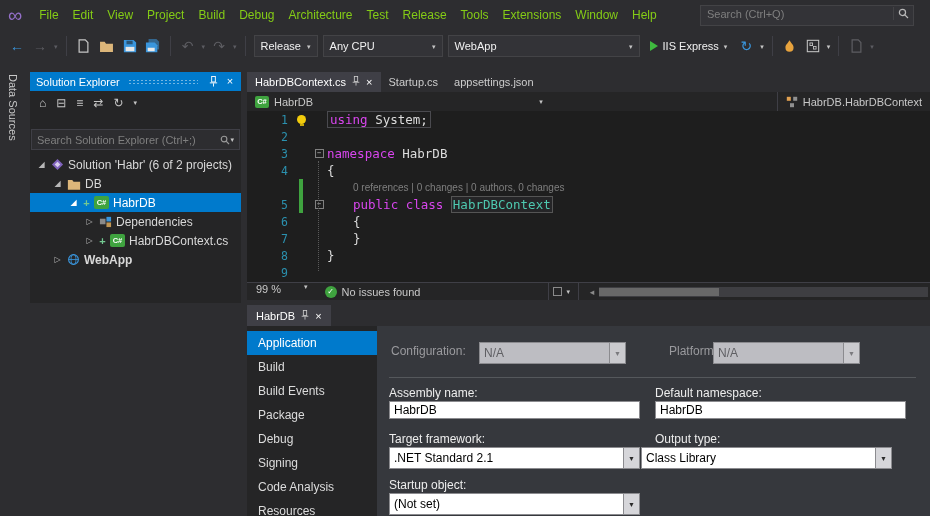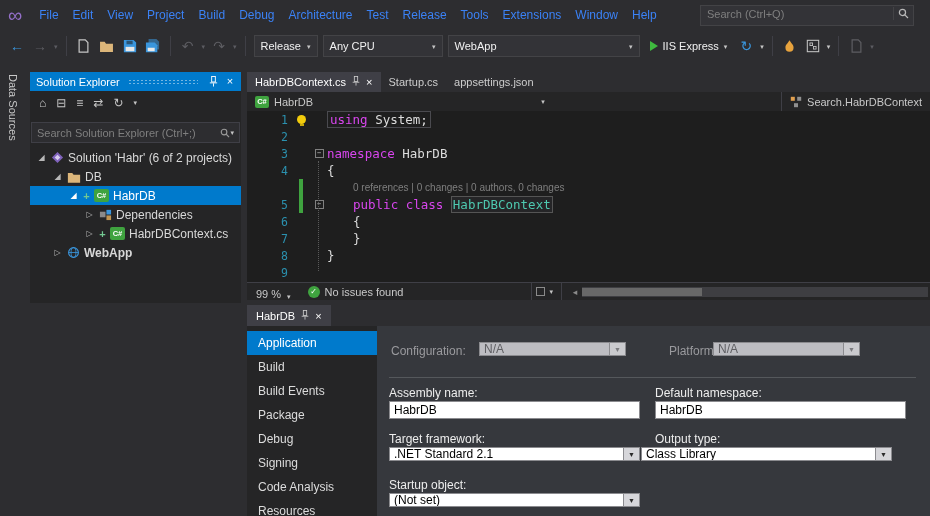--- a/index.html
+++ b/index.html
@@ -4,21 +4,21 @@
 <style>
   *{box-sizing:border-box;margin:0;padding:0}
   body{margin:0;background:#2d2d30}
   #root{position:relative;width:930px;height:516px;background:#2d2d30;overflow:hidden;
         font-family:"Liberation Sans",sans-serif;color:#f1f1f1;font-size:12px}
 
   
   .titlebar{position:absolute;top:0;left:0;right:0;height:30px;display:flex;align-items:center;padding-left:8px;background:#2d2d30}
   .vs-logo{color:#9470c9;font-size:20px;line-height:1;margin-right:10px}
   .menus{display:flex;align-items:center;height:100%}
-  .menu-item{padding:0 7px;font-size:12px;color:#3b82f6}
+  .menu-item{padding:0 7px;font-size:12px;color:#84cc16}
   .tb-search{position:absolute;top:5px;right:16px;width:214px;height:21px;background:#333337;border:1px solid #434346;display:flex;align-items:center;padding:0 4px 4px 6px}
   .tb-search input{flex:1;background:transparent;border:none;outline:none;color:#c8c8c8;font-size:11px;font-family:inherit;min-width:0}
   .tb-search input::placeholder{color:#7f7f7f}
   .sdivline{width:1px;height:13px;background:#434346;margin:0 4px}
 
   
   .toolbar{position:absolute;top:30px;left:0;right:0;height:32px;display:flex;align-items:center;gap:5px;padding:0 8px}
   .tbi{display:inline-flex;align-items:center;justify-content:center;min-width:18px;height:22px;color:#c5c5c5;font-size:14px;line-height:1}
   .tbi.dis{color:#5d5d62}
   .tsep{width:1px;height:20px;background:#3f3f46;margin:0 3px}
@@ -35,21 +35,21 @@
   .side-strip{position:absolute;left:0;top:62px;width:26px;bottom:0}
   .side-tab{writing-mode:vertical-rl;font-size:11px;color:#c8c8c8;margin:12px 0 0 7px}
 
   
   .solx{position:absolute;left:30px;top:72px;width:211px;height:231px;background:#252526;display:flex;flex-direction:column}
   .solx-title{height:19px;background:#007acc;color:#fff;display:flex;align-items:center;padding:0 4px 0 6px;font-size:11px;gap:3px;flex:none}
   .grip{flex:1;height:6px;margin:0 5px;background-image:radial-gradient(rgba(255,255,255,.45) 1px,transparent 1.2px);background-size:4px 3px}
   .ticon{display:inline-flex;align-items:center;justify-content:center;width:14px;height:14px;color:#fff;font-size:11px;line-height:1}
   .solx-tools{height:23px;display:flex;align-items:center;gap:10px;padding:0 9px;color:#c5c5c5;flex:none}
   .sti{font-size:12px;line-height:1}
-  .solx-search{height:21px;margin:8px 1px 2px 1px;background:#2d2d30;border:1px solid #3f3f46;display:flex;align-items:center;padding:0 5px;flex:none}
+  .solx-search{height:21px;margin:15px 1px 2px 1px;background:#2d2d30;border:1px solid #3f3f46;display:flex;align-items:center;padding:0 5px;flex:none}
   .solx-search input{flex:1;background:transparent;border:none;outline:none;color:#9a9a9a;font-size:11px;font-family:inherit;min-width:0}
   .solx-search input::placeholder{color:#7f7f7f}
   .tree{flex:1;overflow:hidden;padding-top:3px}
   .trow{height:19px;display:flex;align-items:center;color:#d8d8d8;font-size:12px;gap:4px;white-space:nowrap}
   .trow.selected{background:#007acc;color:#fff}
   .tw{width:11px;text-align:center;font-size:8px;color:#b8b8b8;flex:none}
   .trow.selected .tw{color:#fff}
   .plus{color:#73c991;font-size:11px;font-weight:bold;width:7px;flex:none;text-align:center}
   .csbadge{flex:none;width:15px;height:13px;background:#3fa33f;color:#fff;font-size:7.5px;font-weight:bold;display:inline-flex;align-items:center;justify-content:center;border-radius:2px}
   .bold{font-weight:bold}
@@ -74,41 +74,41 @@
   .lens{color:#7f7f7f;font-family:"Liberation Sans",sans-serif;font-size:10px}
   .ind{padding-left:26px}
   .l1box{border:1px solid #4a4a4f;padding:0 2px}
   .bulb{width:9px;height:9px;border-radius:50%;background:#f2cc0c;position:relative;flex:none}
   .bulb::after{content:"";position:absolute;left:2.5px;bottom:-2px;width:4px;height:2px;background:#c9a90a}
   .chbar{position:absolute;left:52px;width:4px;top:68px;height:34px;background:#3fa33f}
   .guide{position:absolute;left:71px;top:50px;height:110px;border-left:1px dotted #5a5a5a}
 
   
   .estatus{position:absolute;left:247px;top:282px;right:0;height:18px;background:#252526;border-top:1px solid #3f3f46;display:flex;align-items:center;font-size:11px;color:#c8c8c8}
-  .zoombox{display:flex;align-items:flex-end;gap:6px;padding:0 9px;height:100%}
+  .zoombox{display:flex;align-items:flex-start;gap:23px;padding:0 9px;height:100%}
   .okdot{width:12px;height:12px;border-radius:50%;background:#3fa33f;color:#fff;font-size:8px;display:flex;align-items:center;justify-content:center;flex:none}
   .health{display:flex;align-items:center;gap:5px;padding:0 8px}
   .sdivv{width:1px;height:100%;background:#3f3f46}
   .miniicon{width:9px;height:9px;border:1px solid #8a8a8a;margin:0 4px}
   .scrollwrap{flex:1;height:100%;display:flex;align-items:center;margin-left:6px}
   .sarrow{width:14px;text-align:center;font-size:9px;color:#8a8a8a}
   .strack{flex:1;height:10px;background:#3e3e42;position:relative;margin-right:2px}
   .sthumb{position:absolute;left:0;top:1px;height:8px;width:120px;background:#686868}
 
   
   .ptabbar{position:absolute;left:247px;top:305px;right:0;height:21px;background:#2d2d30;display:flex}
   .ptab{display:flex;align-items:center;gap:6px;background:#3f3f46;color:#fff;font-size:11px;padding:0 9px}
   .pnav{position:absolute;left:247px;top:326px;width:130px;bottom:0;background:#252526;padding-top:5px}
   .pnav-item{height:24px;line-height:24px;padding-left:11px;font-size:12px;color:#dcdcdc}
   .pnav-item.selected{background:#007acc;color:#fff}
   .pform{position:absolute;left:377px;top:326px;right:0;bottom:0;background:#36383d}
   .flabel{position:absolute;font-size:12px;color:#ededed;white-space:nowrap}
   .flabel.dim{color:#9a9a9e}
   .ftext{position:absolute;height:18px;background:#fff;border:1px solid #8b8b8f;color:#000;font-size:12px;padding:1px 4px;font-family:inherit}
-  .fcombo{position:absolute;height:14px;display:flex;border:1px solid #8b8b8f;background:#14532d}
+  .fcombo{position:absolute;height:22px;display:flex;border:1px solid #8b8b8f;background:#14532d}
   .fcombo .cval{flex:1;padding:0 4px;font-size:12px;color:#000;background:#fff;display:flex;align-items:center;overflow:hidden;white-space:nowrap}
   .fcombo .cbtn{width:16px;background:#d6d6da;border-left:1px solid #8b8b8f;display:flex;align-items:center;justify-content:center;color:#2a2a2a;font-size:7px;flex:none}
   .fcombo.disabled .cval{background:#bdbdc2;color:#5f5f63}
   .fcombo.disabled .cbtn{background:#cacace;color:#7a7a7e}
   .fsep{position:absolute;left:12px;right:14px;top:51px;height:1px;background:#55585c}
 </style>
 </head>
 <body>
 
 <div id="root">
@@ -322,21 +322,21 @@
   <div class="breadcrumb">
     <span class="csbadge" style="width:14px;height:12px">C#</span>
     <span>HabrDB</span>
     <span class="caret" style="margin-left:auto;margin-right:8px">▾</span>
     <div class="typenav">
       <svg width="12" height="12" viewBox="0 0 15 15">
           <rect x="1" y="1" width="5" height="5" fill="#e0a050"></rect>
           <rect x="9" y="1" width="5" height="5" fill="#909090"></rect>
           <rect x="5" y="9" width="5" height="5" fill="#909090"></rect>
         </svg>
-      <span>Search.HabrDBContext</span>
+      <span>HabrDB.HabrDBContext</span>
     </div>
   </div>
 
   <div class="codearea">
     <div class="chbar"></div>
     <div class="guide"></div>
     <div class="cline">
       <span class="ln">1</span>
       <span class="gut"><span class="bulb"></span></span>
       <span class="fold"></span>

